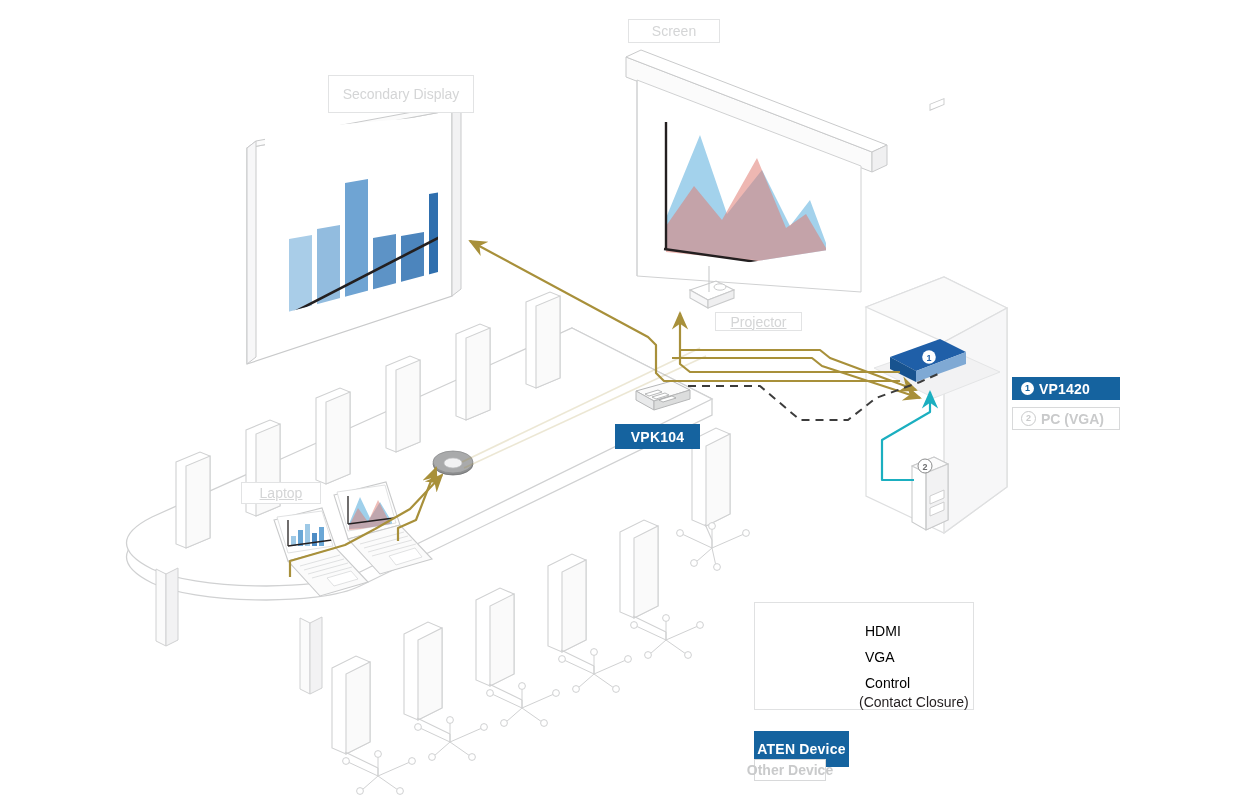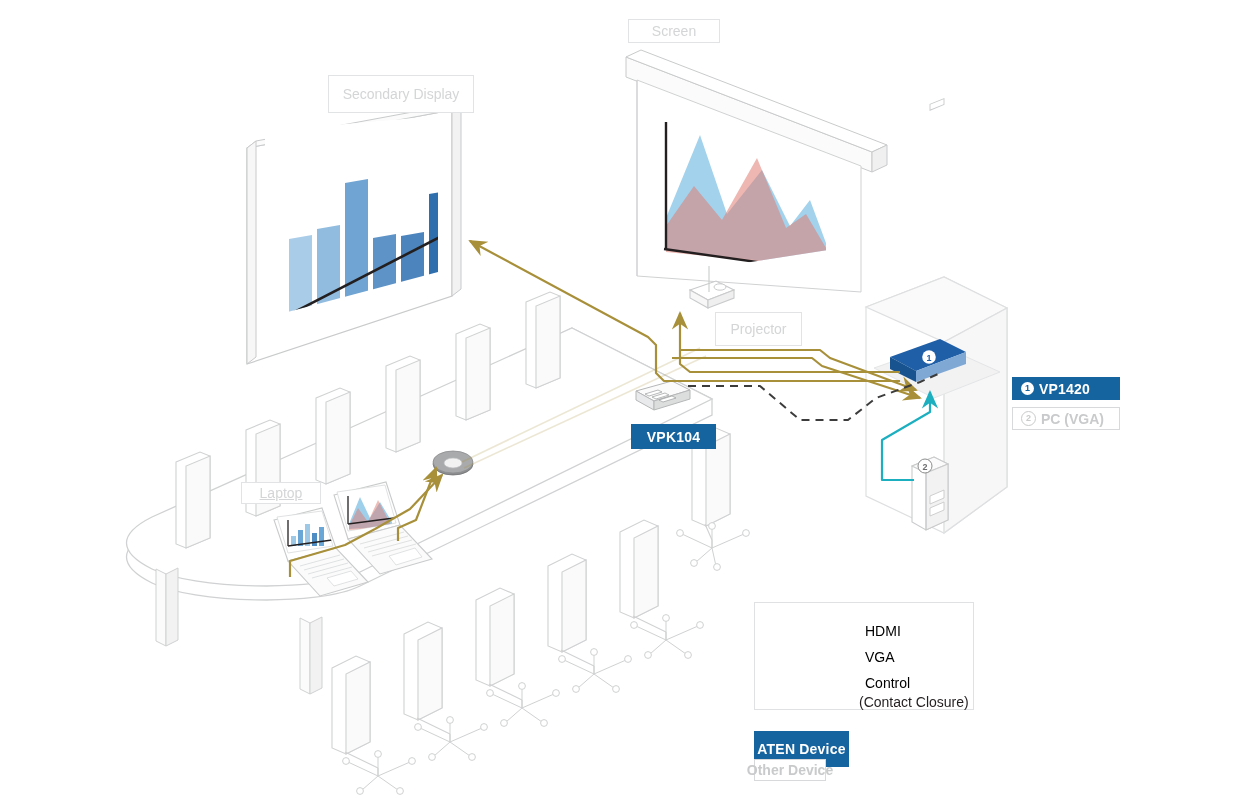--- a/index.html
+++ b/index.html
@@ -343,25 +343,25 @@
 
   <path d="M914,480 L882,480 L882,440 L930,412 L930,392" fill="none" stroke="#1BAFC0" stroke-width="2.2" stroke-linejoin="round" marker-end="url(#arrVga)"></path>
 
   <path d="M688,386 L760,386 L800,420 L848,420 L876,398 L920,382 L938,374" fill="none" stroke="#3c3c3c" stroke-width="2" stroke-dasharray="8 6" stroke-linejoin="round"></path>
 </svg>
 
 <div class="lbl-gray" style="left:628px;top:19px;width:92px;height:24px;">Screen</div>
 
 <div class="lbl-gray" style="left:328px;top:75px;width:146px;height:38px;">Secondary Display</div>
 
-<div class="lbl-gray" style="left:715px;top:312px;width:87px;height:34px;">Projector</div>
+<div class="lbl-gray" style="left:715px;top:312px;width:87px;height:19px;text-decoration:underline;">Projector</div>
 
 <div class="lbl-gray" style="left:241px;top:482px;width:80px;height:22px;text-decoration:underline;">Laptop</div>
 
-<div class="badge badge-aten" style="left:615px;top:424px;width:85px;height:25px;margin-left:16px;">VPK104</div>
+<div class="badge badge-aten" style="left:615px;top:424px;width:85px;height:25px;">VPK104</div>
 
 <div class="badge badge-aten" style="left:1012px;top:377px;width:108px;height:23px;padding-left:8px;justify-content:flex-start;">
   <span class="num num-filled">1</span>
   <span>VP1420</span>
 </div>
 
 <div class="badge badge-other" style="left:1012px;top:407px;width:108px;height:23px;padding-left:8px;justify-content:flex-start;">
   <span class="num num-open">2</span>
   <span>PC (VGA)</span>
 </div>

